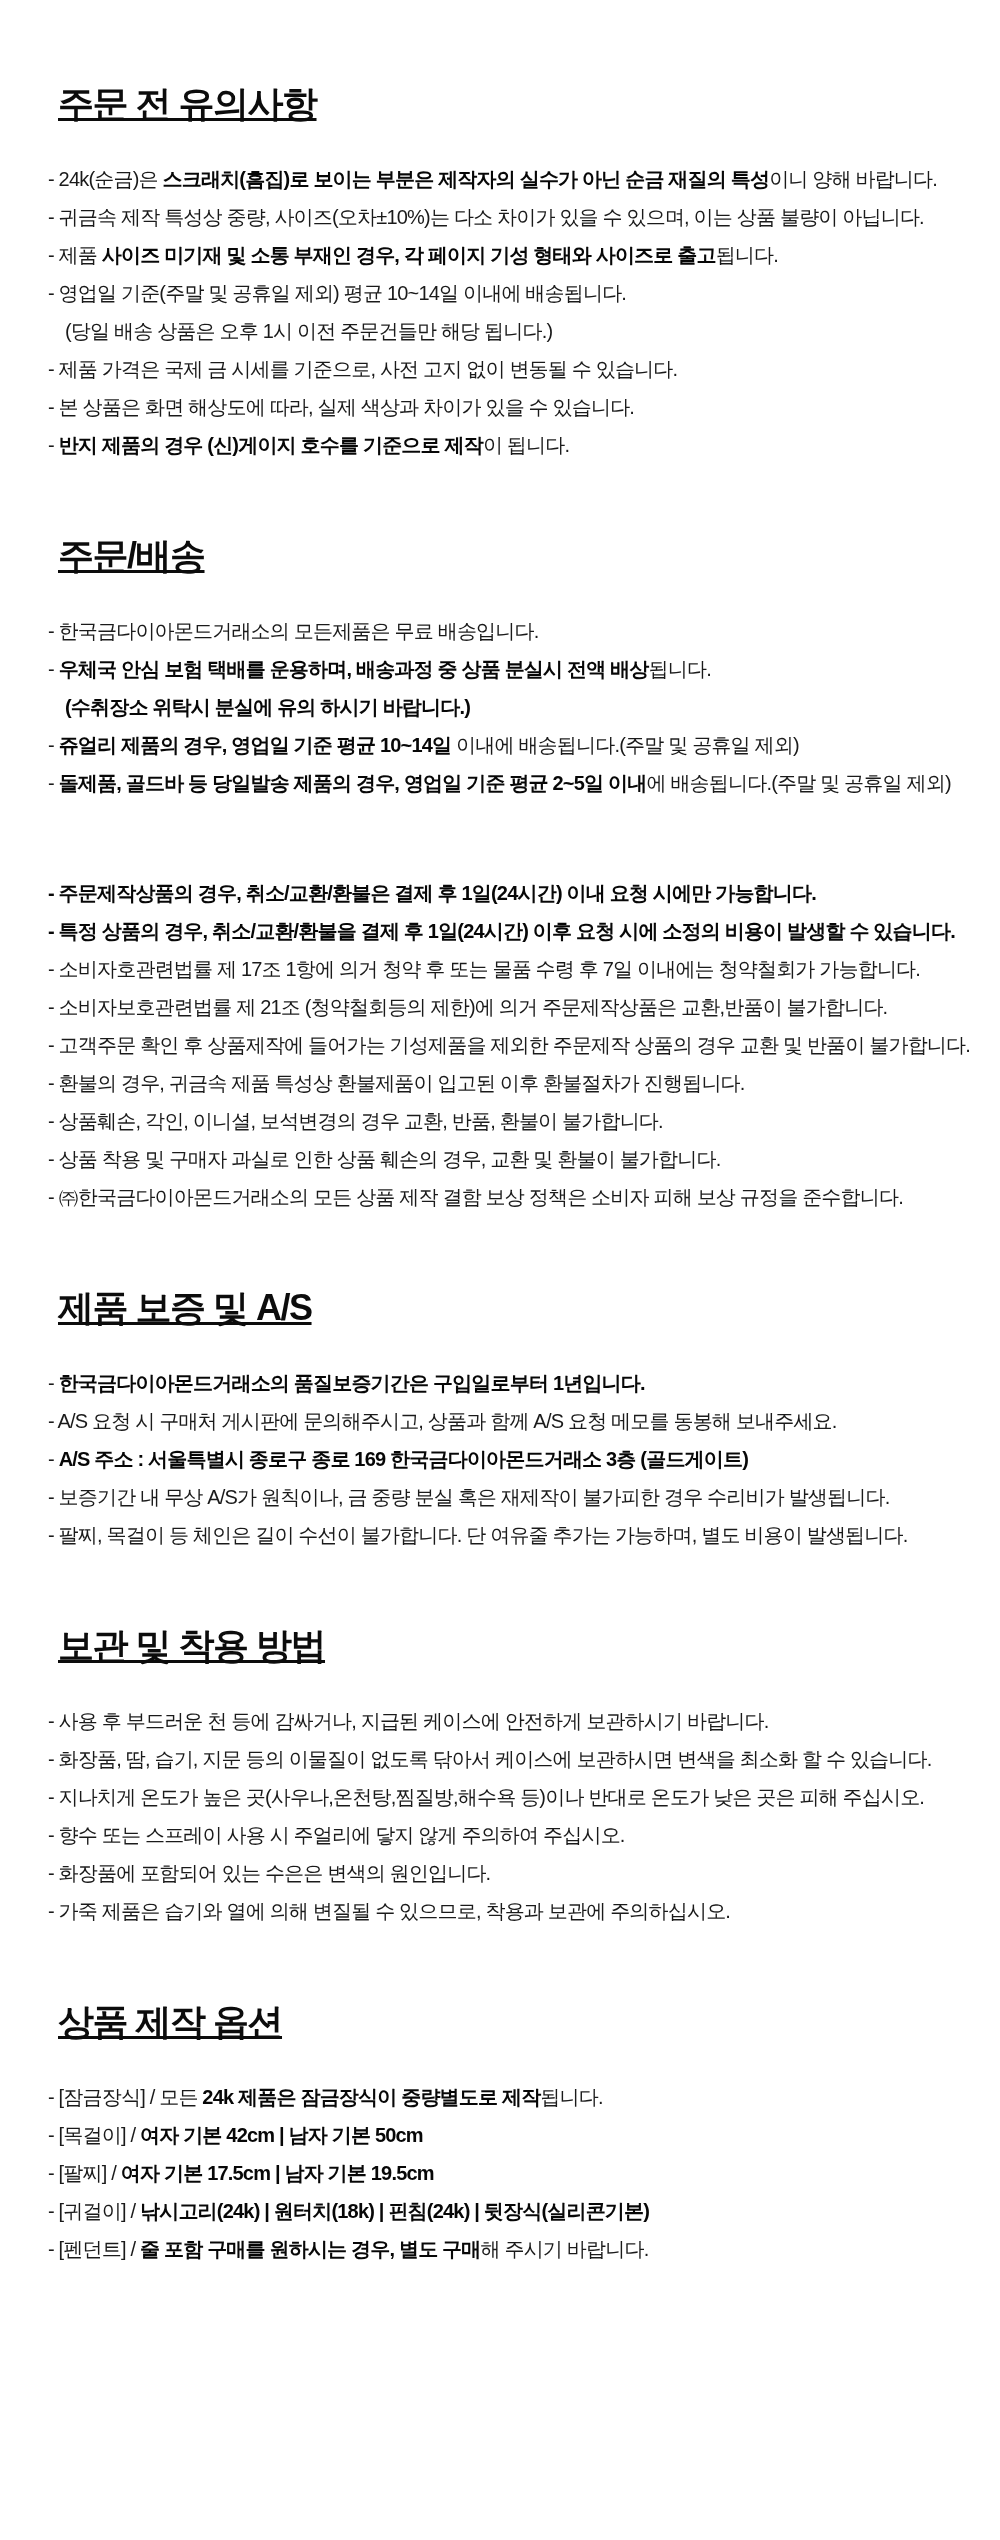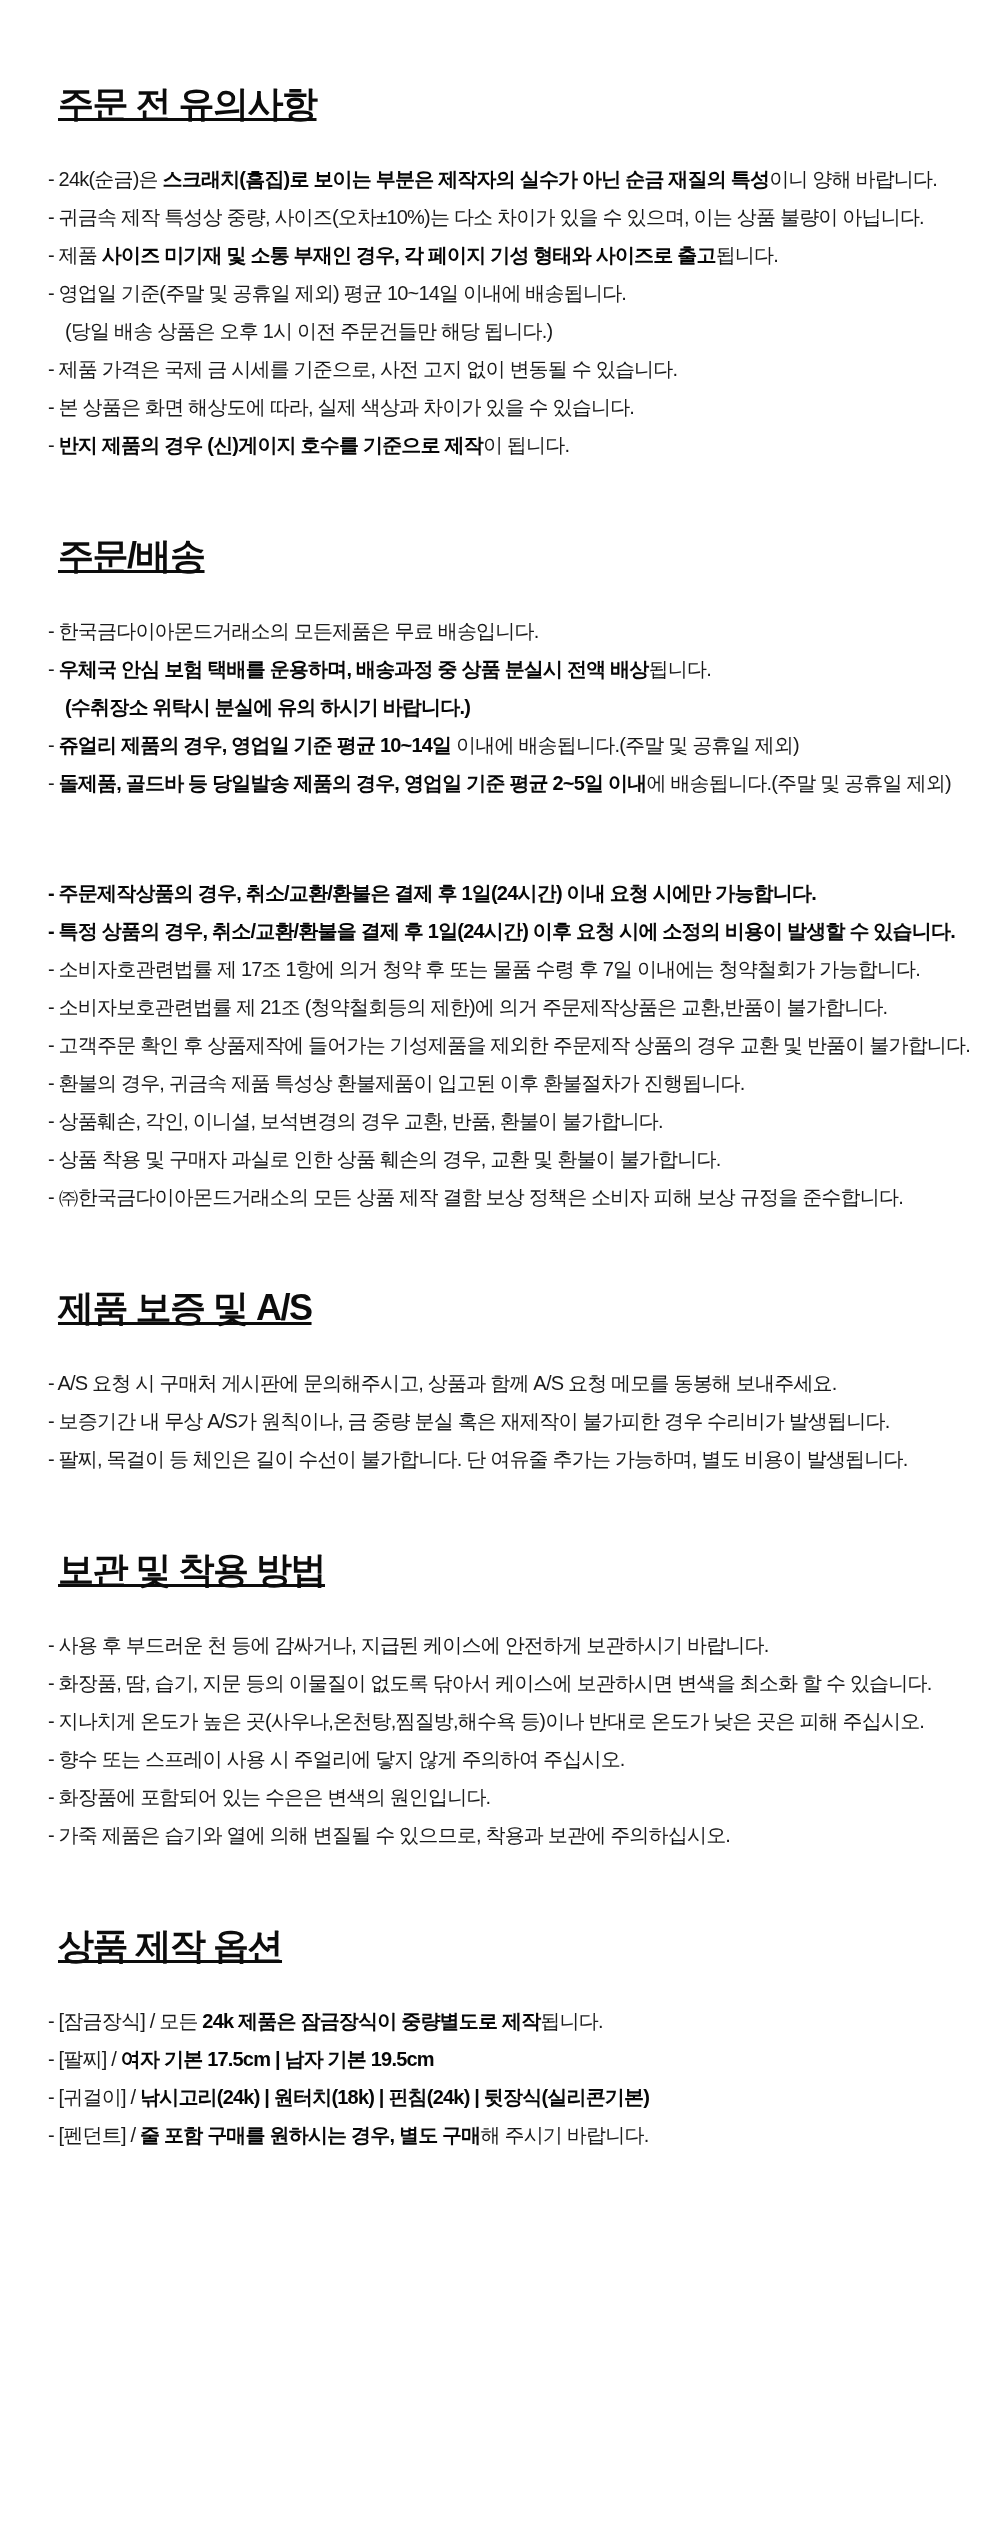--- a/index.html
+++ b/index.html
@@ -74,34 +74,37 @@
         <p class="line"><span class="run">- 소비자호관련법률 제 17조 1항에 의거 청약 후 또는 물품 수령 후 7일 이내에는 청약철회가 가능합니다.</span></p>
         <p class="line"><span class="run">- 소비자보호관련법률 제 21조 (청약철회등의 제한)에 의거 주문제작상품은 교환,반품이 불가합니다.</span></p>
         <p class="line"><span class="run">- 고객주문 확인 후 상품제작에 들어가는 기성제품을 제외한 주문제작 상품의 경우 교환 및 반품이 불가합니다.</span></p>
         <p class="line"><span class="run">- 환불의 경우, 귀금속 제품 특성상 환불제품이 입고된 이후 환불절차가 진행됩니다.</span></p>
         <p class="line"><span class="run">- 상품훼손, 각인, 이니셜, 보석변경의 경우 교환, 반품, 환불이 불가합니다.</span></p>
         <p class="line"><span class="run">- 상품 착용 및 구매자 과실로 인한 상품 훼손의 경우, 교환 및 환불이 불가합니다.</span></p>
         <p class="line"><span class="run">- ㈜한국금다이아몬드거래소의 모든 상품 제작 결함 보상 정책은 소비자 피해 보상 규정을 준수합니다.</span></p>
       </section>
       <section class="section">
         <h2 class="section-title">제품 보증 및 A/S</h2>
+        <p class="line"><span class="run">- </span><span class="run bold">한국금다이아몬드거래소의 품질보증기간은 구입일로부터 1년입니다.</span></p>
         <p class="line"><span class="run">- A/S 요청 시 구매처 게시판에 문의해주시고, 상품과 함께 A/S 요청 메모를 동봉해 보내주세요.</span></p>
+        <p class="line"><span class="run">- </span><span class="run bold">A/S 주소 : 서울특별시 종로구 종로 169 한국금다이아몬드거래소 3층 (골드게이트)</span></p>
         <p class="line"><span class="run">- 보증기간 내 무상 A/S가 원칙이나, 금 중량 분실 혹은 재제작이 불가피한 경우 수리비가 발생됩니다.</span></p>
         <p class="line"><span class="run">- 팔찌, 목걸이 등 체인은 길이 수선이 불가합니다. 단 여유줄 추가는 가능하며, 별도 비용이 발생됩니다.</span></p>
       </section>
       <section class="section">
         <h2 class="section-title">보관 및 착용 방법</h2>
         <p class="line"><span class="run">- 사용 후 부드러운 천 등에 감싸거나, 지급된 케이스에 안전하게 보관하시기 바랍니다.</span></p>
         <p class="line"><span class="run">- 화장품, 땀, 습기, 지문 등의 이물질이 없도록 닦아서 케이스에 보관하시면 변색을 최소화 할 수 있습니다.</span></p>
         <p class="line"><span class="run">- 지나치게 온도가 높은 곳(사우나,온천탕,찜질방,해수욕 등)이나 반대로 온도가 낮은 곳은 피해 주십시오.</span></p>
         <p class="line"><span class="run">- 향수 또는 스프레이 사용 시 주얼리에 닿지 않게 주의하여 주십시오.</span></p>
         <p class="line"><span class="run">- 화장품에 포함되어 있는 수은은 변색의 원인입니다.</span></p>
         <p class="line"><span class="run">- 가죽 제품은 습기와 열에 의해 변질될 수 있으므로, 착용과 보관에 주의하십시오.</span></p>
       </section>
       <section class="section">
         <h2 class="section-title">상품 제작 옵션</h2>
         <p class="line"><span class="run">- [잠금장식] / 모든 </span><span class="run bold">24k 제품은 잠금장식이 중량별도로 제작</span><span class="run">됩니다.</span></p>
+        <p class="line"><span class="run">- [목걸이] / </span><span class="run bold">여자 기본 42cm | 남자 기본 50cm</span></p>
         <p class="line"><span class="run">- [팔찌] / </span><span class="run bold">여자 기본 17.5cm | 남자 기본 19.5cm</span></p>
         <p class="line"><span class="run">- [귀걸이] / </span><span class="run bold">낚시고리(24k) | 원터치(18k) | 핀침(24k) | 뒷장식(실리콘기본)</span></p>
         <p class="line"><span class="run">- [펜던트] / </span><span class="run bold">줄 포함 구매를 원하시는 경우, 별도 구매</span><span class="run">해 주시기 바랍니다.</span></p>
       </section>
     </div>
 </main>
 
 </body></html>

